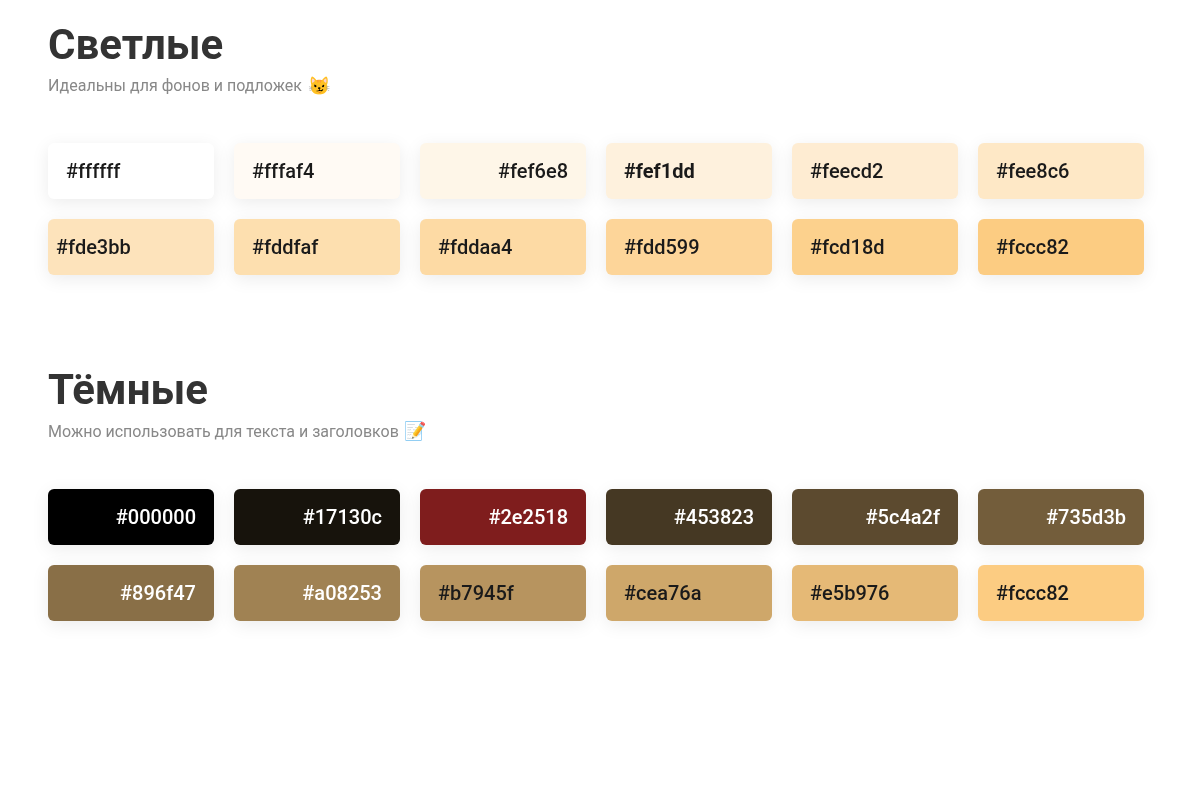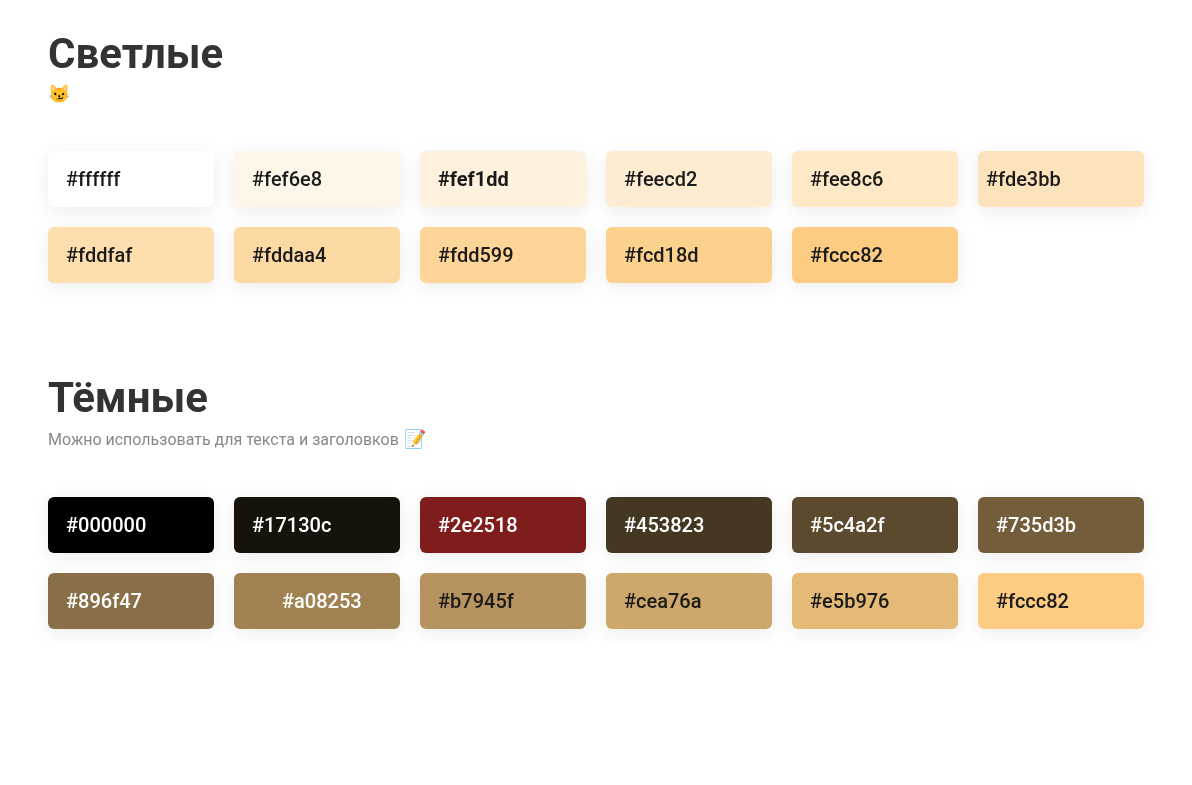--- a/index.html
+++ b/index.html
@@ -9,21 +9,20 @@
     padding: 20px 48px 40px 48px;
     color: #333;
   }
   .section { margin-bottom: 90px; }
   .section-title {
     font-size: 42px;
     font-weight: 700;
     color: #333333;
     line-height: 1.2;
     margin-bottom: 6px;
-    margin-top: 9px;
   }
   .section-subtitle {
     font-size: 16px;
     color: #888888;
     display: flex;
     align-items: center;
     gap: 6px;
   }
   .emoji { font-size: 18px; line-height: 1; }
   .swatch-grid {
@@ -38,36 +37,40 @@
     display: flex;
     align-items: center;
     padding: 0 18px;
     font-size: 20px;
     font-weight: 500;
     box-shadow: 0 4px 18px rgba(0,0,0,0.08);
     cursor: pointer;
     user-select: none;
   }
   .swatch.text-dark { color: #1a1a1a; }
-  .swatch.text-light { color: #ffffff; }
+  .swatch.text-light { color: #ffffff; justify-content: flex-end; }
 </style>
 </head>
 <body>
 
 <div id="root">
     <div class="section">
       <h2 class="section-title">Светлые</h2>
       <div class="section-subtitle">
+        <span>Идеальны для фонов и подложек</span>
         <span class="emoji">😼</span>
       </div>
       <div class="swatch-grid">
         <div class="swatch text-dark" style="background-color: rgb(255, 255, 255);">
           <span>#ffffff</span>
         </div>
-        <div class="swatch text-dark" style="background-color: rgb(254, 246, 232);">
+        <div class="swatch text-dark" style="background-color: rgb(255, 250, 244);">
+          <span>#fffaf4</span>
+        </div>
+        <div class="swatch text-dark" style="background-color: rgb(254, 246, 232); justify-content: flex-end;">
           <span>#fef6e8</span>
         </div>
         <div class="swatch text-dark" style="background-color: rgb(254, 241, 221); font-weight: bold;">
           <span>#fef1dd</span>
         </div>
         <div class="swatch text-dark" style="background-color: rgb(254, 236, 210);">
           <span>#feecd2</span>
         </div>
         <div class="swatch text-dark" style="background-color: rgb(254, 232, 198);">
           <span>#fee8c6</span>

